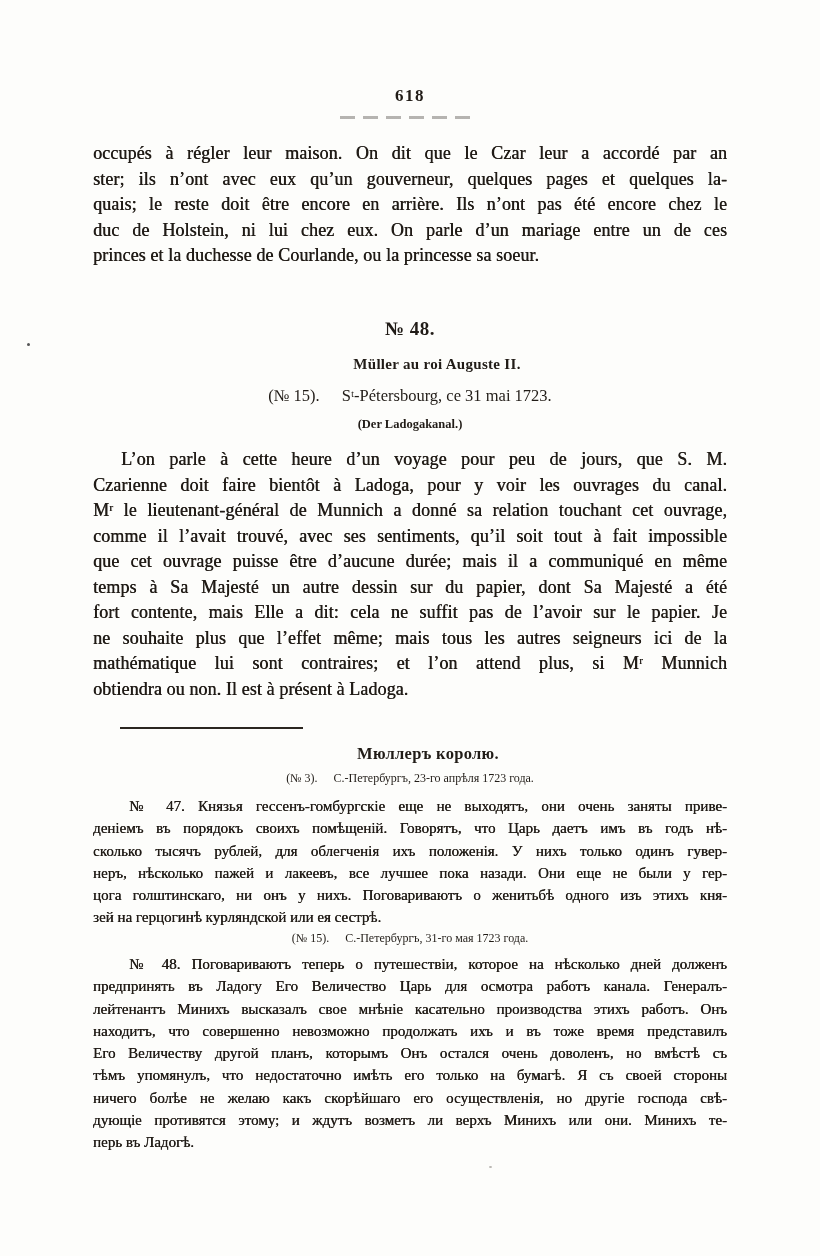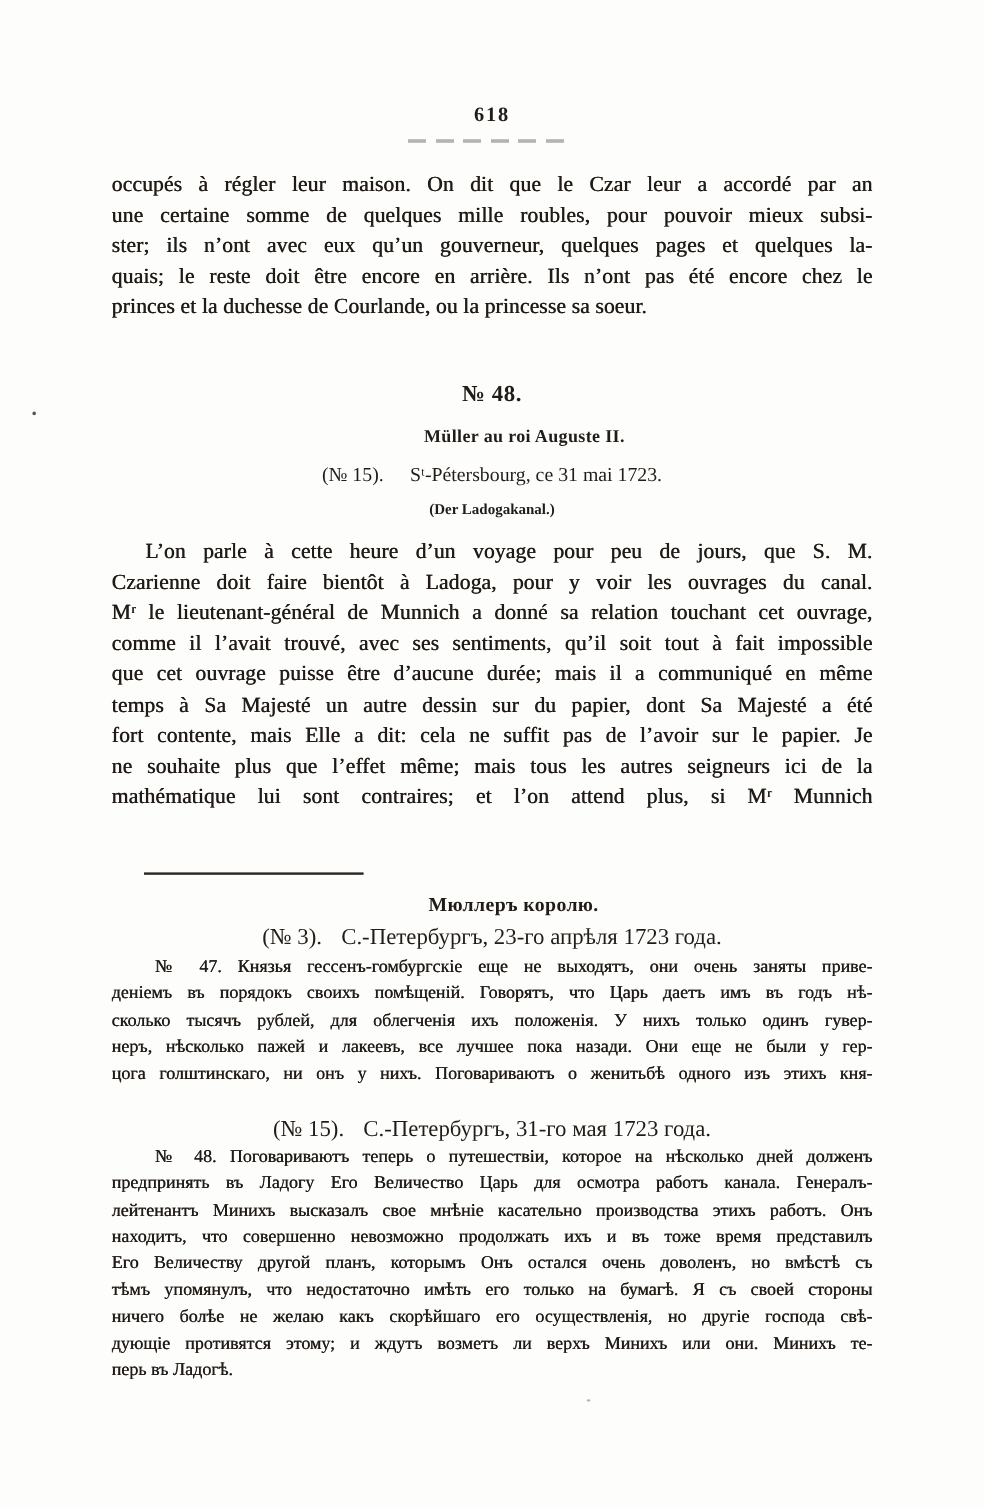--- a/index.html
+++ b/index.html
@@ -43,21 +43,21 @@
 
   .h-no     { top:318px; font-weight:bold; font-size:19px; letter-spacing:0.5px; }
   .h-title  { top:356px; font-weight:bold; font-size:15px; letter-spacing:0.3px;margin-left:27px; }
   .h-date   { top:386px; font-size:16.5px; }
   .h-date .ref { margin-right:22px; }
   .h-subj   { top:417px; font-weight:bold; font-size:12.5px; }
 
   .divider  { top:727px; left:120px; width:183px; height:2px; background:#2b2620; }
 
   .ru-title { top:744px; font-weight:bold; font-size:16.5px; letter-spacing:0.3px;margin-left:18px; }
-  .ru-date  { font-size:19px; }
+  .ru-date  { font-size:12px; }
   .ru-date .ref { margin-right:16px; }
   .ru-date1 { top:771px; }
   .ru-date2 { top:931px; }
 
   .para1 { top:141px; }
   .para2 { top:447px; }
   .para47 { top:795px; }
   .para48 { top:953px; }
 
   .speck { border-radius:50%; background:#555; }
@@ -65,57 +65,59 @@
   .speck-b { left:489px; top:1166px; width:3px; height:2px; background:#b9b5b0; }
 </style>
 </head>
 <body>
 
 <div class="abs center pageno">618</div>
 <div class="abs pageno-smudge"></div>
 
 <div class="abs col fr-text para1">
     <div class="tline first">occupés à régler leur maison. On dit que le Czar leur a accordé par an</div>
-    <div class="tline">une certaine somme de quelques mille roubles, pour pouvoir mieux subsi-</div>
     <div class="tline">ster; ils n’ont avec eux qu’un gouverneur, quelques pages et quelques la-</div>
     <div class="tline">quais; le reste doit être encore en arrière. Ils n’ont pas été encore chez le</div>
+    <div class="tline">duc de Holstein, ni lui chez eux. On parle d’un mariage entre un de ces</div>
     <div class="tline last">princes et la duchesse de Courlande, ou la princesse sa soeur.</div>
   </div>
 
 <div class="abs center h-no">№ 48.</div>
 <div class="abs center h-title">Müller au roi Auguste II.</div>
 <div class="abs center h-date">
   <span class="ref">(№ 15).</span><span>Sᵗ-Pétersbourg, ce 31 mai 1723.</span>
 </div>
 <div class="abs center h-subj">(Der Ladogakanal.)</div>
 
 <div class="abs col fr-text fr-indent para2">
     <div class="tline first">L’on parle à cette heure d’un voyage pour peu de jours, que S. M.</div>
     <div class="tline">Czarienne doit faire bientôt à Ladoga, pour y voir les ouvrages du canal.</div>
     <div class="tline">Mʳ le lieutenant-général de Munnich a donné sa relation touchant cet ouvrage,</div>
     <div class="tline">comme il l’avait trouvé, avec ses sentiments, qu’il soit tout à fait impossible</div>
     <div class="tline">que cet ouvrage puisse être d’aucune durée; mais il a communiqué en même</div>
     <div class="tline">temps à Sa Majesté un autre dessin sur du papier, dont Sa Majesté a été</div>
     <div class="tline">fort contente, mais Elle a dit: cela ne suffit pas de l’avoir sur le papier. Je</div>
     <div class="tline">ne souhaite plus que l’effet même; mais tous les autres seigneurs ici de la</div>
     <div class="tline">mathématique lui sont contraires; et l’on attend plus, si Mʳ Munnich</div>
+    <div class="tline last">obtiendra ou non. Il est à présent à Ladoga.</div>
   </div>
 
 <div class="abs divider"></div>
 
 <div class="abs center ru-title">Мюллеръ королю.</div>
 <div class="abs center ru-date ru-date1">
   <span class="ref">(№ 3).</span><span>С.-Петербургъ, 23-го апрѣля 1723 года.</span>
 </div>
 <div class="abs col ru-text ru-indent para47">
     <div class="tline first">№ 47. Князья гессенъ-гомбургскіе еще не выходятъ, они очень заняты приве-</div>
     <div class="tline">деніемъ въ порядокъ своихъ помѣщеній. Говорятъ, что Царь даетъ имъ въ годъ нѣ-</div>
     <div class="tline">сколько тысячъ рублей, для облегченія ихъ положенія. У нихъ только одинъ гувер-</div>
     <div class="tline">неръ, нѣсколько пажей и лакеевъ, все лучшее пока назади. Они еще не были у гер-</div>
     <div class="tline">цога голштинскаго, ни онъ у нихъ. Поговариваютъ о женитьбѣ одного изъ этихъ кня-</div>
+    <div class="tline last">зей на герцогинѣ курляндской или ея сестрѣ.</div>
   </div>
 
 <div class="abs center ru-date ru-date2">
   <span class="ref">(№ 15).</span><span>С.-Петербургъ, 31-го мая 1723 года.</span>
 </div>
 <div class="abs col ru-text ru-indent para48">
     <div class="tline first">№ 48. Поговариваютъ теперь о путешествіи, которое на нѣсколько дней долженъ</div>
     <div class="tline">предпринять въ Ладогу Его Величество Царь для осмотра работъ канала. Генералъ-</div>
     <div class="tline">лейтенантъ Минихъ высказалъ свое мнѣніе касательно производства этихъ работъ. Онъ</div>
     <div class="tline">находитъ, что совершенно невозможно продолжать ихъ и въ тоже время представилъ</div>

